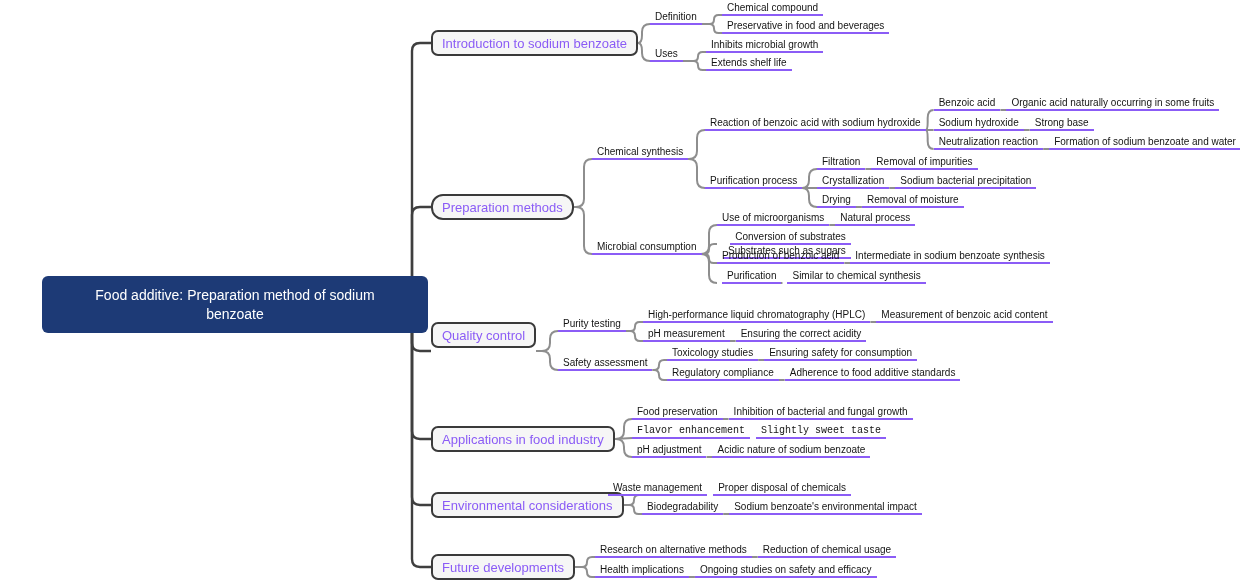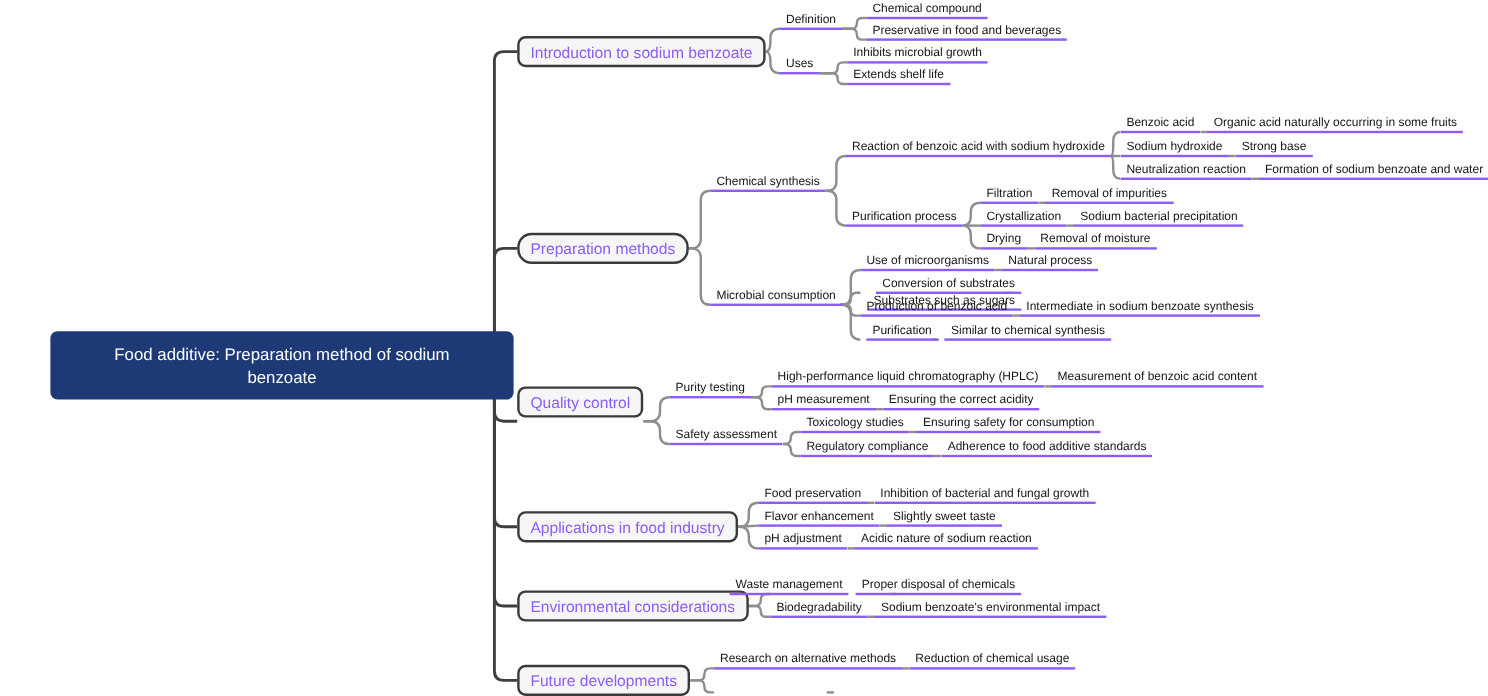--- a/index.html
+++ b/index.html
@@ -196,39 +196,43 @@
       <span class="nspan">Regulatory compliance</span>
       <span class="nspan pair">Adherence to food additive standards</span>
     </div>
     <div class="branch-box" style="left: 431px; top: 426px;">
       <span>Applications in food industry</span>
     </div>
     <div class="node-row" style="left: 632px; top: 406px;">
       <span class="nspan">Food preservation</span>
       <span class="nspan pair">Inhibition of bacterial and fungal growth</span>
     </div>
-    <div class="node-row" style="left: 632px; top: 425px;">
+    <div class="node-row" style="left: 632px; top: 425px; font-family: Liberation Mono, monospace;">
       <span class="nspan">Flavor enhancement</span>
       <span class="nspan pair">Slightly sweet taste</span>
     </div>
     <div class="node-row" style="left: 632px; top: 444px;">
       <span class="nspan">pH adjustment</span>
-      <span class="nspan pair">Acidic nature of sodium reaction</span>
+      <span class="nspan pair">Acidic nature of sodium benzoate</span>
     </div>
     <div class="branch-box" style="left: 431px; top: 492px;">
       <span>Environmental considerations</span>
     </div>
     <div class="node-row" style="left: 608px; top: 482px;">
       <span class="nspan">Waste management</span>
       <span class="nspan pair">Proper disposal of chemicals</span>
     </div>
     <div class="node-row" style="left: 642px; top: 501px;">
       <span class="nspan">Biodegradability</span>
       <span class="nspan pair">Sodium benzoate's environmental impact</span>
     </div>
     <div class="branch-box" style="left: 431px; top: 554px;">
       <span>Future developments</span>
     </div>
     <div class="node-row" style="left: 595px; top: 544px;">
       <span class="nspan">Research on alternative methods</span>
       <span class="nspan pair">Reduction of chemical usage</span>
     </div>
+    <div class="node-row" style="left: 595px; top: 564px;">
+      <span class="nspan">Health implications</span>
+      <span class="nspan pair">Ongoing studies on safety and efficacy</span>
+    </div>
   </div>
 
 </body></html>

